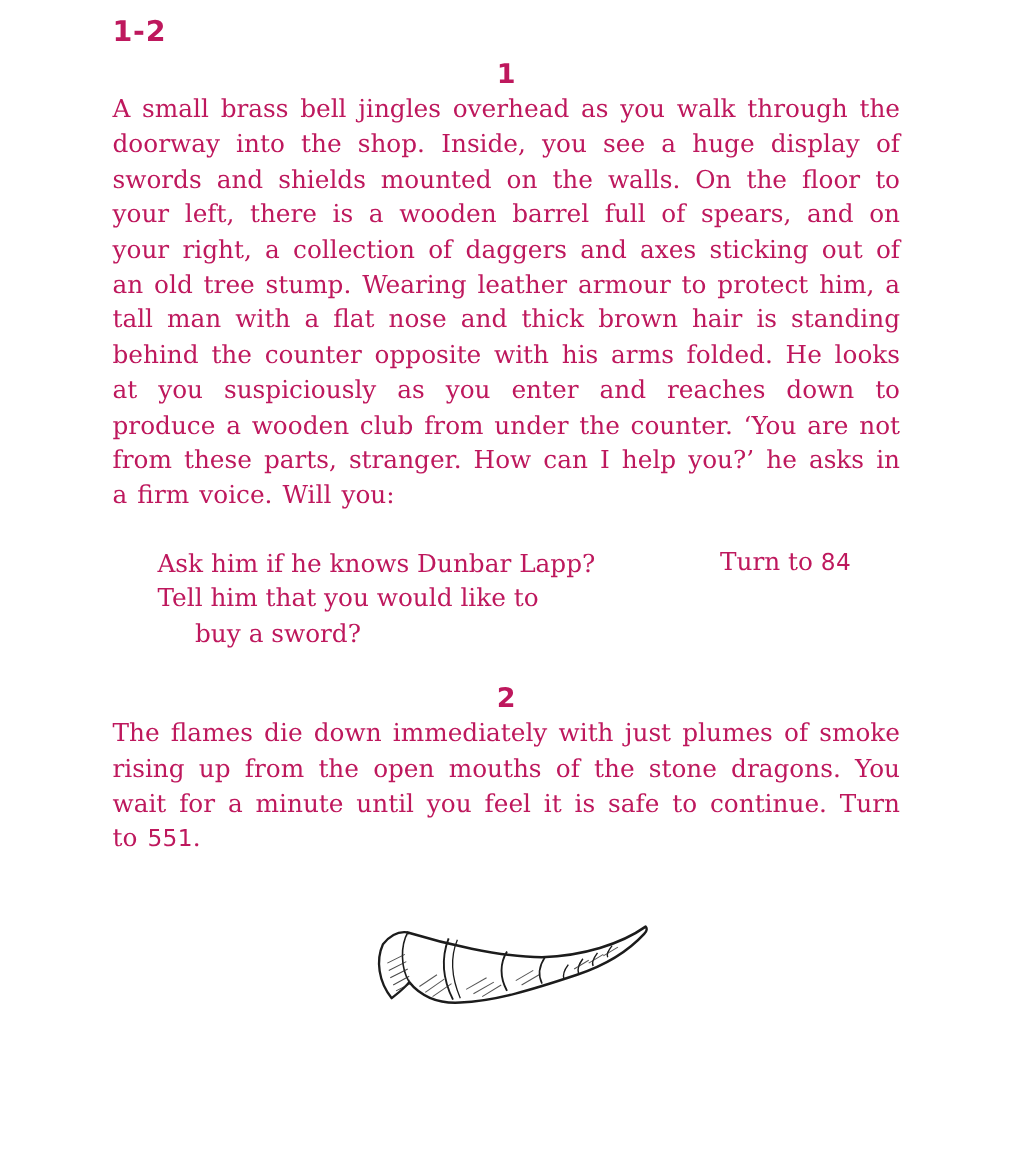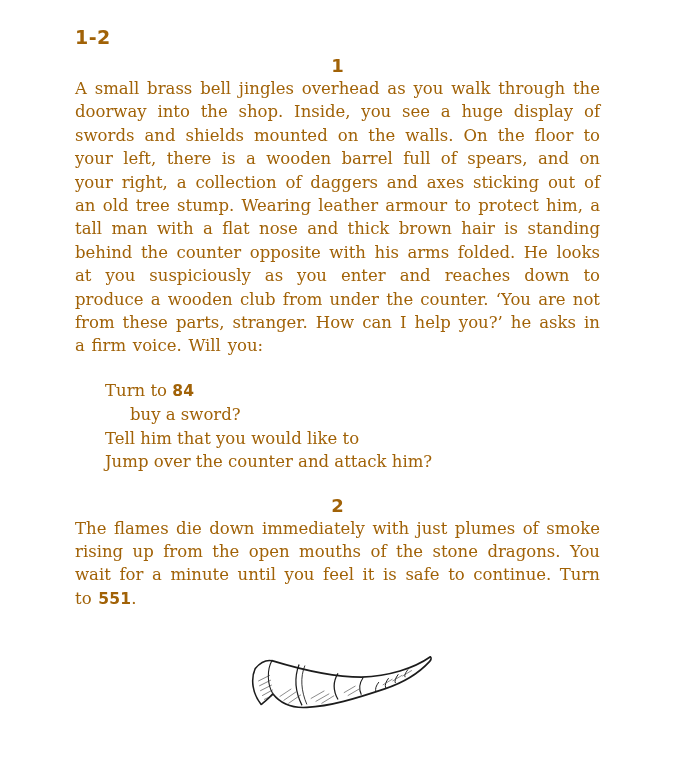--- a/index.html
+++ b/index.html
@@ -2,23 +2,23 @@
 <html><head>
 <meta charset="utf-8">
 <style>
   html, body { margin: 0; padding: 0; background: #ffffff; }
   .page {
     position: relative;
     width: 675px;
     height: 767px;
     box-sizing: border-box;
     background: #ffffff;
-    padding: 26px 75px 0 75px;
+    padding: 10px 75px 0 75px;
     font-family: "DejaVu Serif", serif;
-    color: #a16207;
+    color: #be185d;
     overflow: hidden;
   }
   .folio {
     font-family: "DejaVu Sans", sans-serif;
     font-weight: bold;
     font-size: 19px;
     line-height: 22px;
     letter-spacing: 0.5px;
     margin-bottom: 6px;
   }
@@ -31,21 +31,21 @@
   }
   p.body {
     margin: 0;
     font-size: 16.5px;
     line-height: 23.4px;
     text-align: justify;
     word-spacing: 1.5px;
   }
   .ref {
     font-family: "DejaVu Sans", sans-serif;
-    font-weight: bold;
+    font-weight: normal;
     font-size: 15.5px;
     letter-spacing: 0.2px;
   }
   .choices {
     margin-top: 21px;
     margin-left: 30px;
     font-size: 16.5px;
     line-height: 23.4px;
   }
   .choice-row {
@@ -69,34 +69,34 @@
 
   <div class="folio">1-2</div>
 
   <div class="section-heading">1</div>
 
   <p class="body">A small brass bell jingles overhead as you walk through the doorway into the shop. Inside, you see a huge display of swords and shields mounted on the walls. On the floor to your left, there is a wooden barrel full of spears, and on your right, a collection of daggers and axes sticking out of an old tree stump. Wearing leather armour to protect him, a tall man with a flat nose and thick brown hair is standing behind the counter opposite with his arms folded. He looks at you suspiciously as you enter and reaches down to produce a wooden club from under the counter. ‘You are not from these parts, stranger. How can I help you?’ he asks in a firm voice. Will you:</p>
 
   <div class="choices">
 
     <div class="choice-row">
+      <div class="choice-text">
+        <div class="choice-line">Ask him if he knows Dunbar Lapp?</div>
+      </div>
       <div class="turnto"><span>Turn to </span><b class="ref">84</b></div>
     </div>
 
     <div class="choice-row">
       <div class="choice-text">
+        <div class="choice-line">Tell him that you would like to</div>
         <div class="choice-line cont">buy a sword?</div>
-        <div class="choice-line">Tell him that you would like to</div>
       </div>
     </div>
 
     <div class="choice-row">
-      <div class="choice-text">
-        <div class="choice-line">Jump over the counter and attack him?</div>
-      </div>
     </div>
 
   </div>
 
   <div class="section-2-heading-wrap">
     <div class="section-heading">2</div>
   </div>
 
   <p class="body"><span>The flames die down immediately with just plumes of smoke rising up from the open mouths of the stone dragons. You wait for a minute until you feel it is safe to continue. Turn to </span><b class="ref">551</b><span>.</span></p>
 

